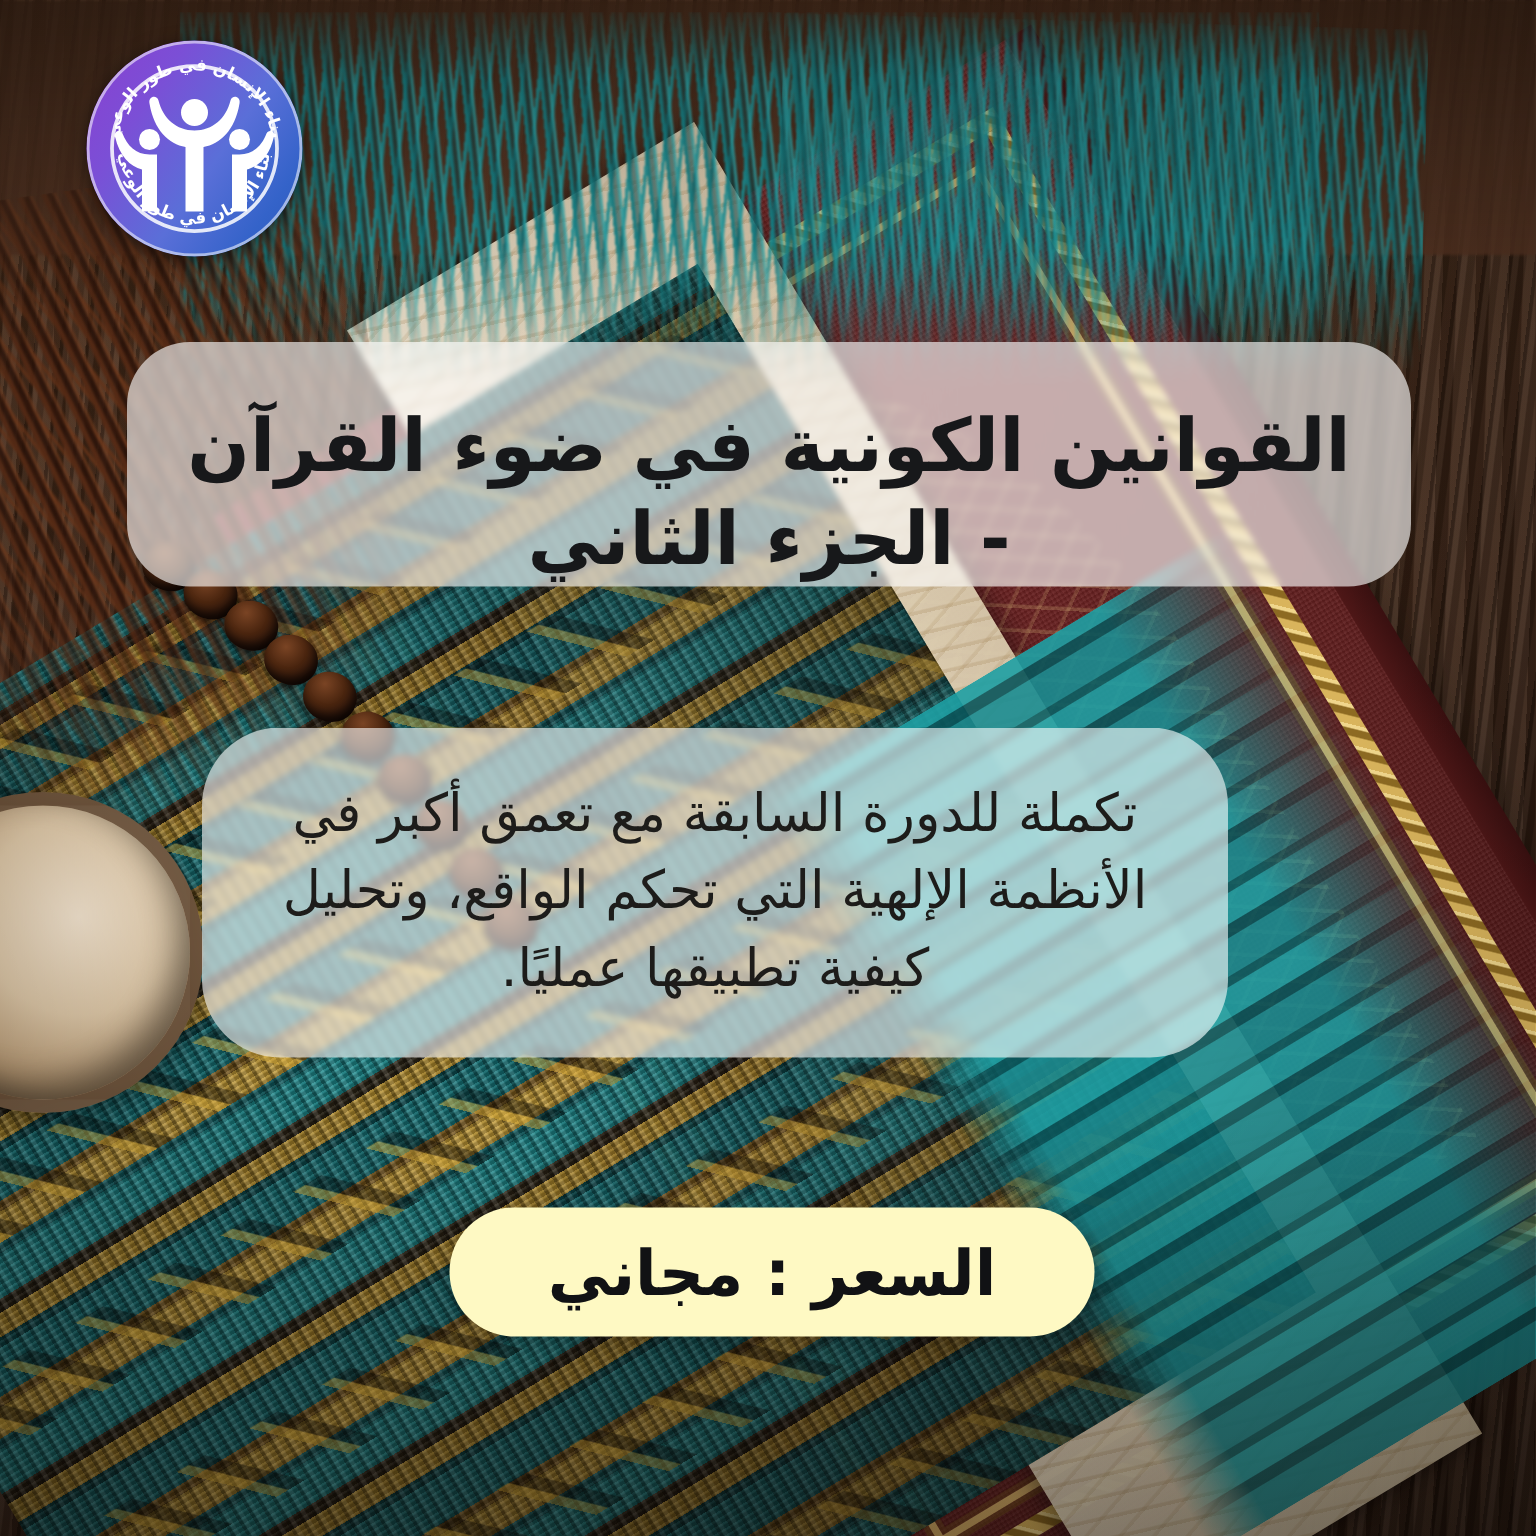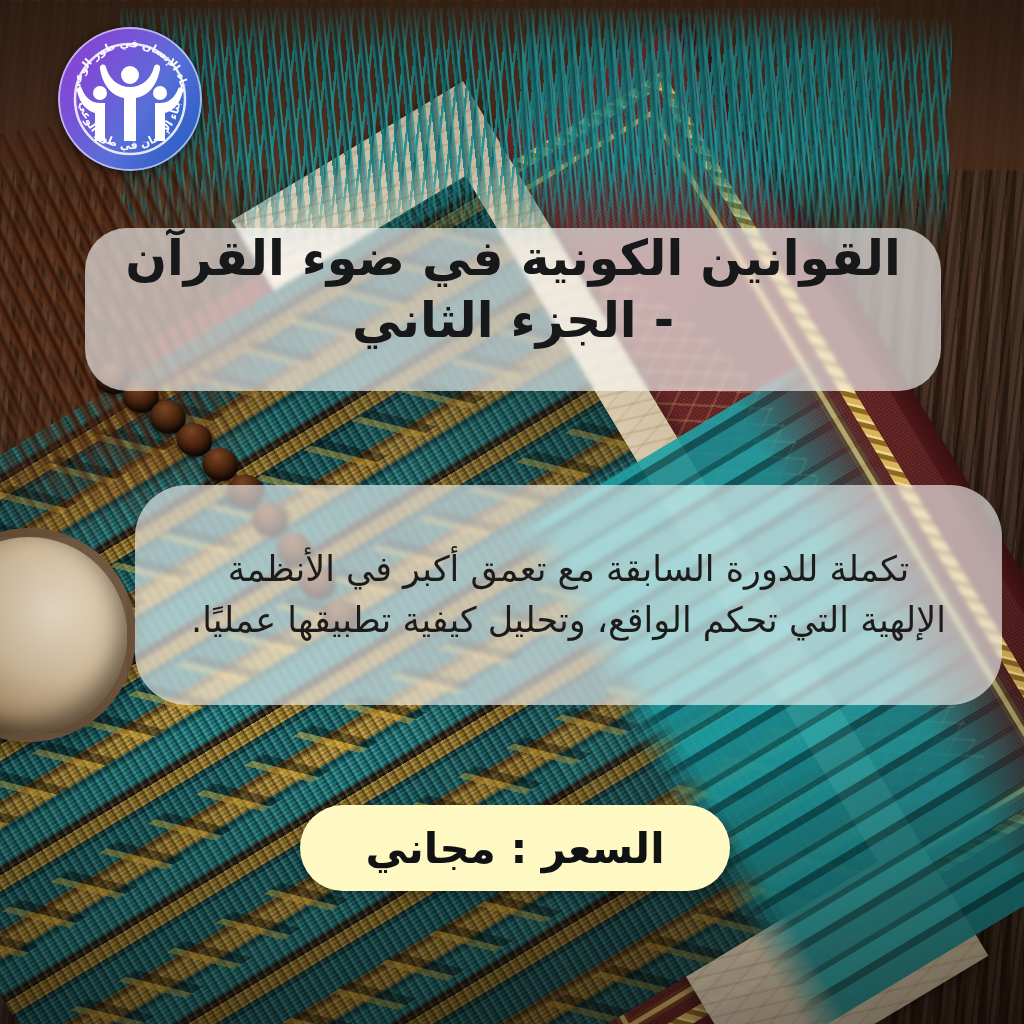--- a/index.html
+++ b/index.html
@@ -239,36 +239,36 @@
     box-shadow: 0 3px 12px rgba(0,0,0,.55);
     overflow:hidden;
   }
   .logo svg { display:block; width:100%; height:100%; }
 
   .title-card {
     position:absolute; left:85px; top:228px; width:856px; height:163px;
     background: rgba(255,255,255,.62);
     border-radius: 42px;
     backdrop-filter: blur(2px);
-    display:flex; align-items:flex-start; justify-content:center;
+    display:flex; align-items:flex-end; justify-content:center;
     padding: 0 26px; box-sizing:border-box;
   }
   .title-text {
     margin:0;
     font-size: 49px;
     line-height: 1.27;
     font-weight: 700;
     color:#17181a;
     text-align:center;
     direction: rtl;
     letter-spacing: 0px;
   }
 
   .desc-card {
-    position:absolute; left:135px; top:485px; width:867px; height:220px;
+    position:absolute; left:135px; top:485px; width:684px; height:220px;
     background: rgba(255,255,255,.60);
     border-radius: 52px;
     backdrop-filter: blur(2px);
     display:flex; align-items:center; justify-content:flex-start;
     padding: 0 46px; box-sizing:border-box;
   }
   .desc-text {
     margin:0;
     font-size: 35px;
     line-height: 1.46;

